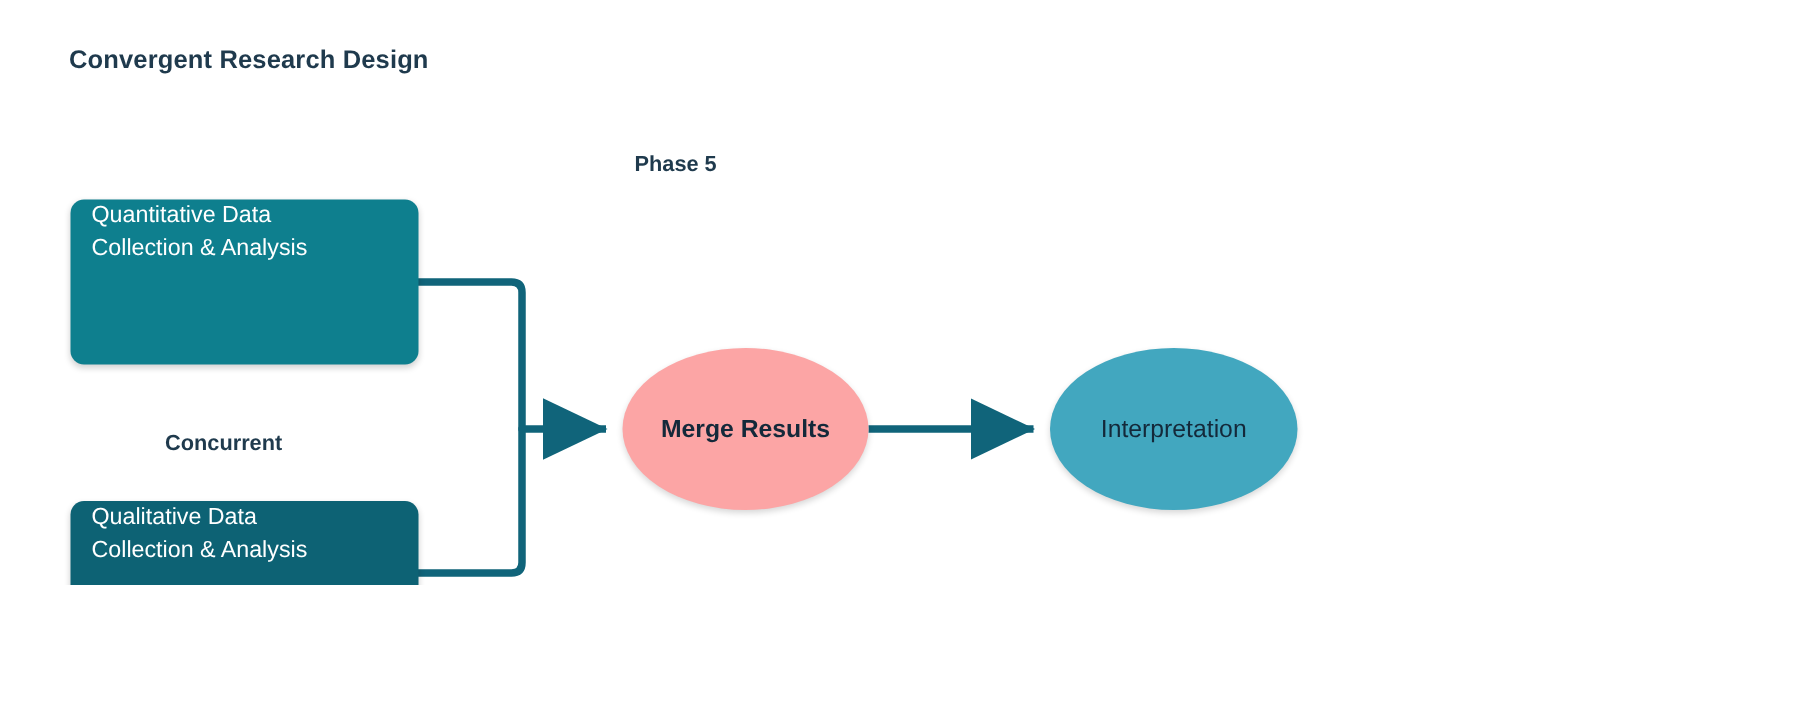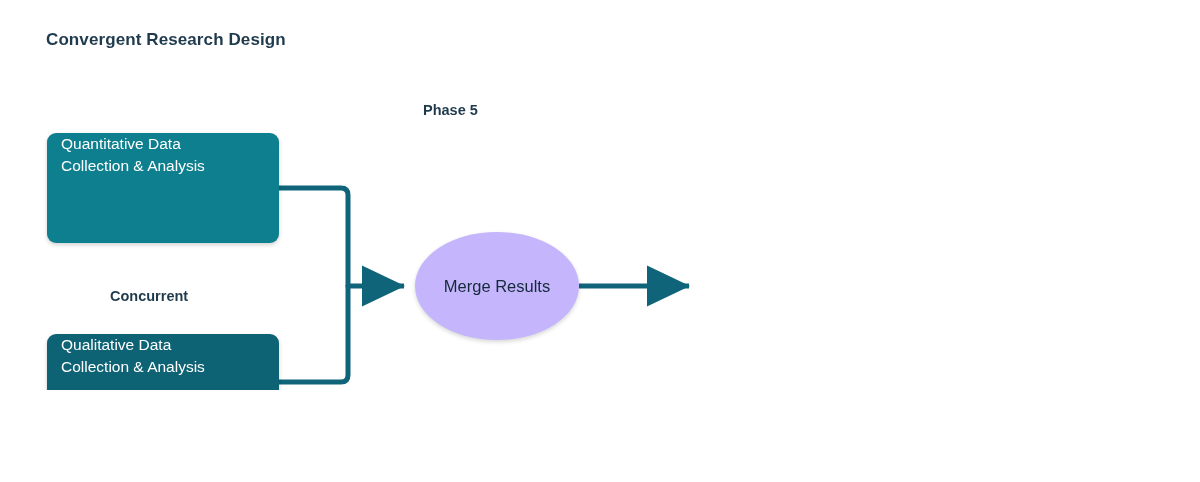--- a/index.html
+++ b/index.html
@@ -94,21 +94,22 @@
   .ellipse-node .ellipse-label {
     font-size: 16.5px;
     color: #14293a;
     white-space: nowrap;
   }
   #ellipse-merge-results {
     left: 415px;
     top: 232px;
     width: 164px;
     height: 108px;
-    background: #c4b5fd;
+    background: #fca5a5;
+    font-weight: bold;
   }
   #ellipse-interpretation {
     left: 700px;
     top: 232px;
     width: 165px;
     height: 108px;
     background: #42a7bf;
   }
 
   
@@ -155,14 +156,17 @@
 
   <div class="process-box" id="box-qualitative">
     <span class="box-line">Qualitative Data</span>
     <span class="box-line">Collection &amp; Analysis</span>
   </div>
 
   <div class="ellipse-node" id="ellipse-merge-results">
     <span class="ellipse-label">Merge Results</span>
   </div>
 
+  <div class="ellipse-node" id="ellipse-interpretation">
+    <span class="ellipse-label">Interpretation</span>
+  </div>
 
 </div>
 
 </body></html>

